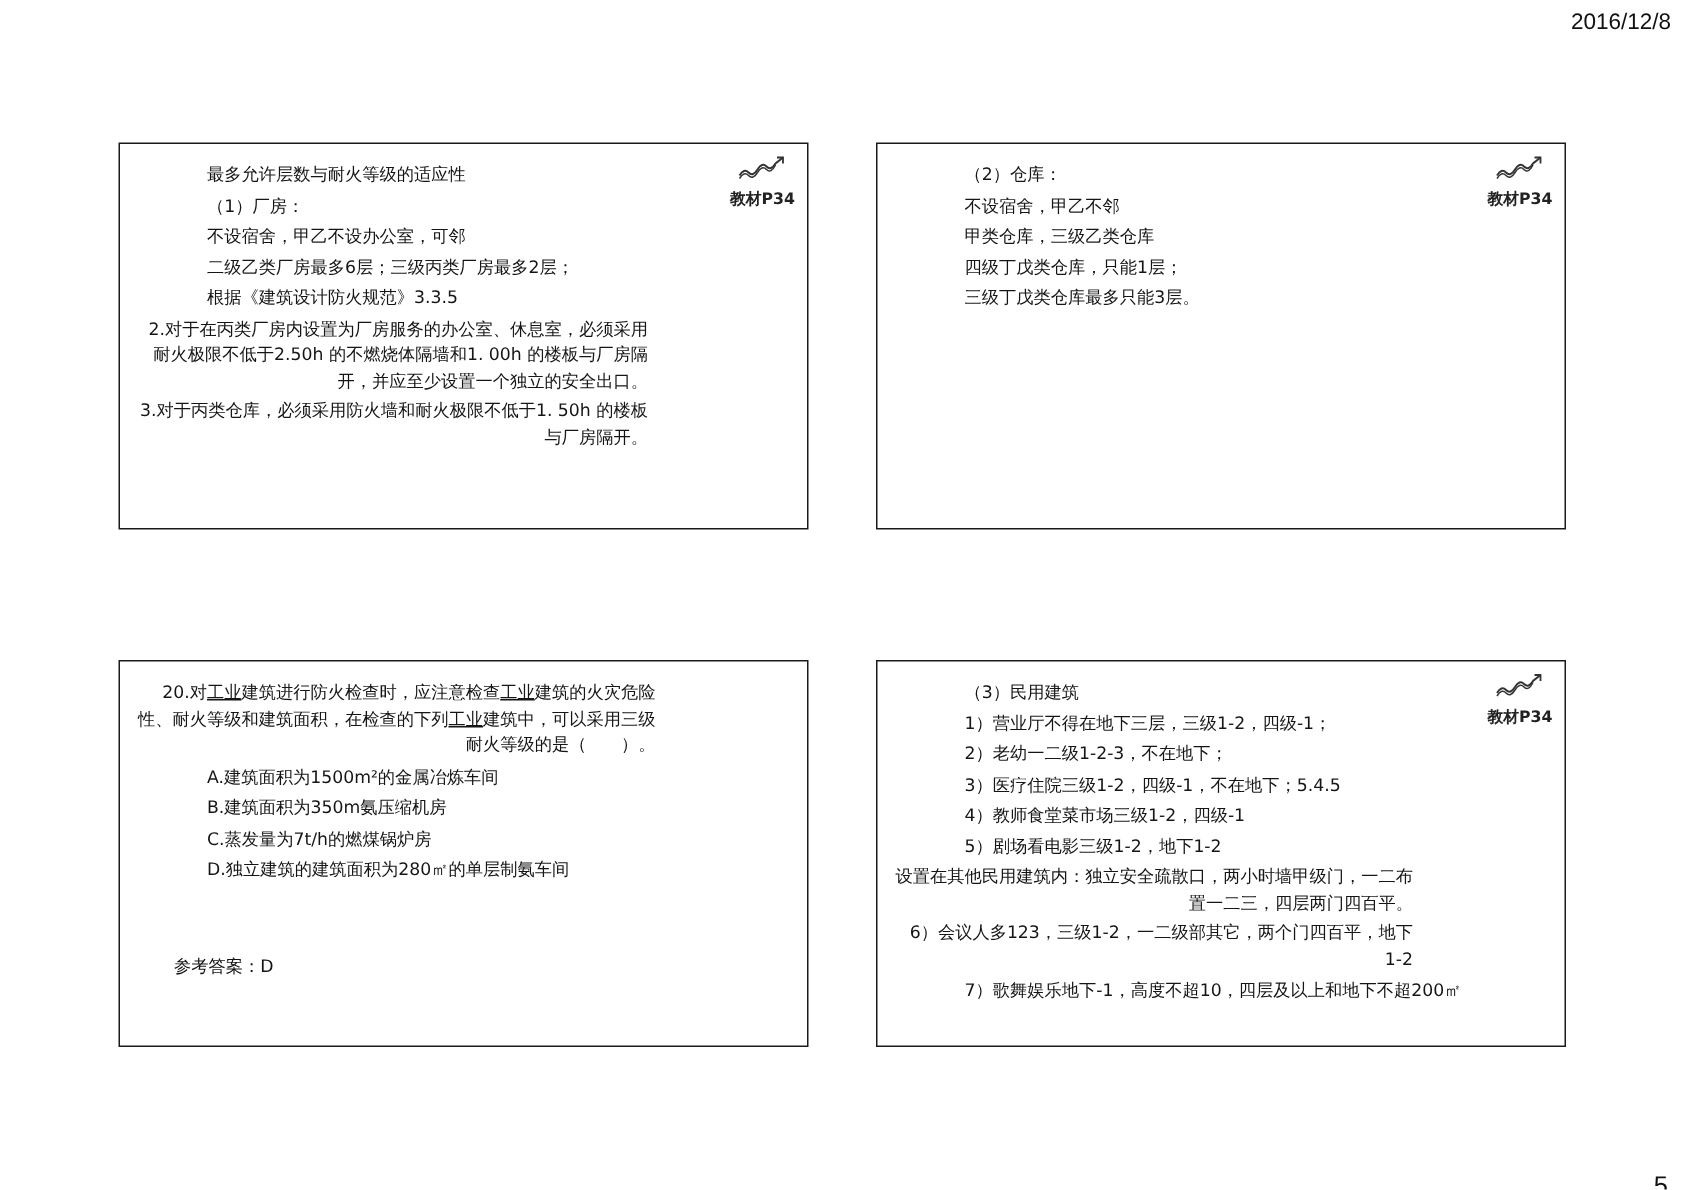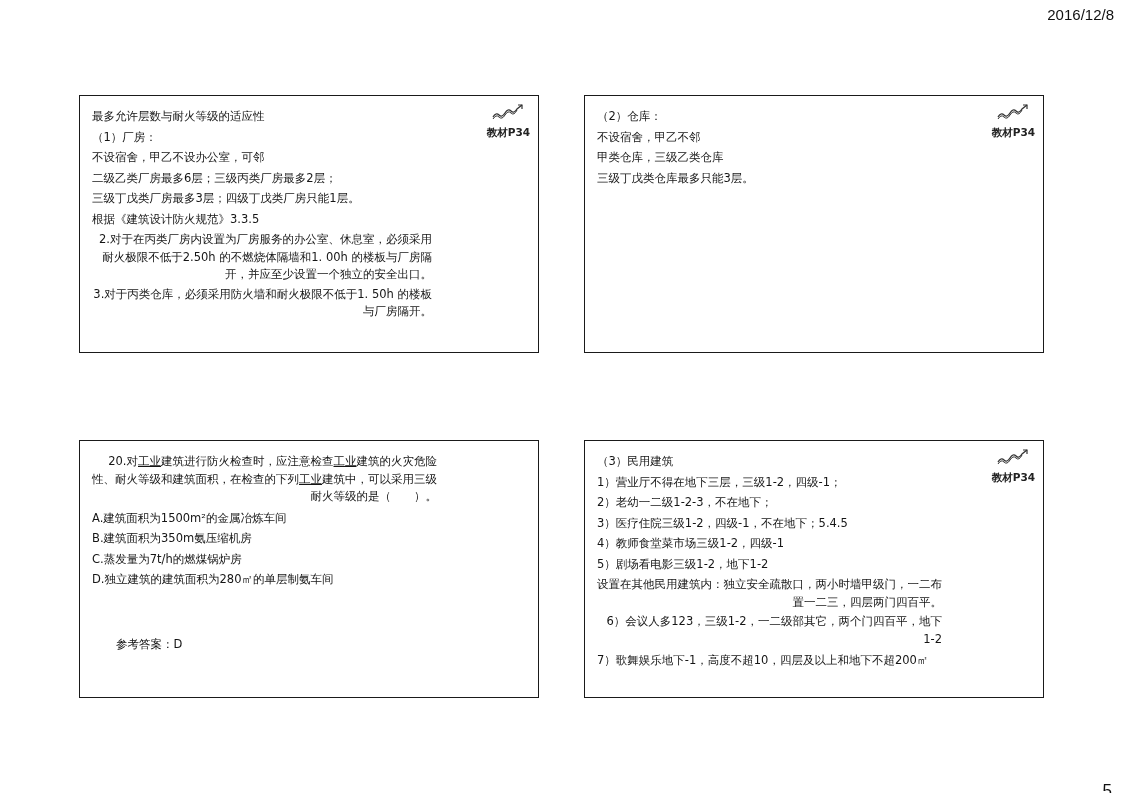--- a/index.html
+++ b/index.html
@@ -57,20 +57,21 @@
       color: #222;
       flex-direction: column;
     }
     .tag svg { display: block; }
 
     .line {
       font-size: 11.5px;
       line-height: 20.5px;
       white-space: nowrap;
       color: #151515;
+      margin-left: 46px;
     }
     .line.wrap { white-space: normal; line-height: 17.5px; margin: 2px 0; width: 340px; text-align: right; }
     #slide-3 .line.wrap { width: 345px; }
     #slide-4 .line.wrap { width: 345px; }
     .u { text-decoration: underline; }
     .answer {
       position: absolute;
       left: 16px;
       top: 196px;
       font-size: 11.5px;
@@ -88,38 +89,38 @@
       <path d="M1 13 Q4 8 7 11 T13 9 T19 7 T25 5 L30 1" fill="none" stroke="#333" stroke-width="1.3"></path>
       <path d="M1 15 Q4 10 7 13 T13 11 T19 9 T25 6" fill="none" stroke="#333" stroke-width="1"></path>
       <path d="M26 1 L30 1 L30 5" fill="none" stroke="#333" stroke-width="1.2"></path>
     </svg>
     <span>教材P34</span>
   </div>
   <div class="line">最多允许层数与耐火等级的适应性</div>
   <div class="line">（1）厂房：</div>
   <div class="line">不设宿舍，甲乙不设办公室，可邻</div>
   <div class="line">二级乙类厂房最多6层；三级丙类厂房最多2层；</div>
-  <div class="line">三级丁戊类厂房最多3层；四级丁戊类厂房只能1层。</div>
   <div class="line">根据《建筑设计防火规范》3.3.5</div>
   <div class="line wrap">2.对于在丙类厂房内设置为厂房服务的办公室、休息室，必须采用耐火极限不低于2.50h 的不燃烧体隔墙和1. 00h 的楼板与厂房隔开，并应至少设置一个独立的安全出口。</div>
   <div class="line wrap">3.对于丙类仓库，必须采用防火墙和耐火极限不低于1. 50h 的楼板与厂房隔开。</div>
 </div>
 
 <div class="slide" id="slide-2">
   <div class="tag">
     <svg width="32" height="16" viewBox="0 0 32 16">
       <path d="M1 13 Q4 8 7 11 T13 9 T19 7 T25 5 L30 1" fill="none" stroke="#333" stroke-width="1.3"></path>
       <path d="M1 15 Q4 10 7 13 T13 11 T19 9 T25 6" fill="none" stroke="#333" stroke-width="1"></path>
       <path d="M26 1 L30 1 L30 5" fill="none" stroke="#333" stroke-width="1.2"></path>
     </svg>
     <span>教材P34</span>
   </div>
   <div class="line">（2）仓库：</div>
   <div class="line">不设宿舍，甲乙不邻</div>
   <div class="line">甲类仓库，三级乙类仓库</div>
+  <div class="line">四级丁戊类仓库，只能1层；</div>
   <div class="line">三级丁戊类仓库最多只能3层。</div>
 </div>
 
 <div class="slide" id="slide-3">
   <div class="line wrap"><span>20.对</span><span class="u">工业</span><span>建筑进行防火检查时，应注意检查</span><span class="u">工业</span><span>建筑的火灾危险性、耐火等级和建筑面积，在检查的下列</span><span class="u">工业</span><span>建筑中，可以采用三级耐火等级的是（　　）。</span></div>
   <div class="line">A.建筑面积为1500m²的金属冶炼车间</div>
   <div class="line">B.建筑面积为350m氨压缩机房</div>
   <div class="line">C.蒸发量为7t/h的燃煤锅炉房</div>
   <div class="line">D.独立建筑的建筑面积为280㎡的单层制氨车间</div>
   <div class="answer">参考答案：D</div>

